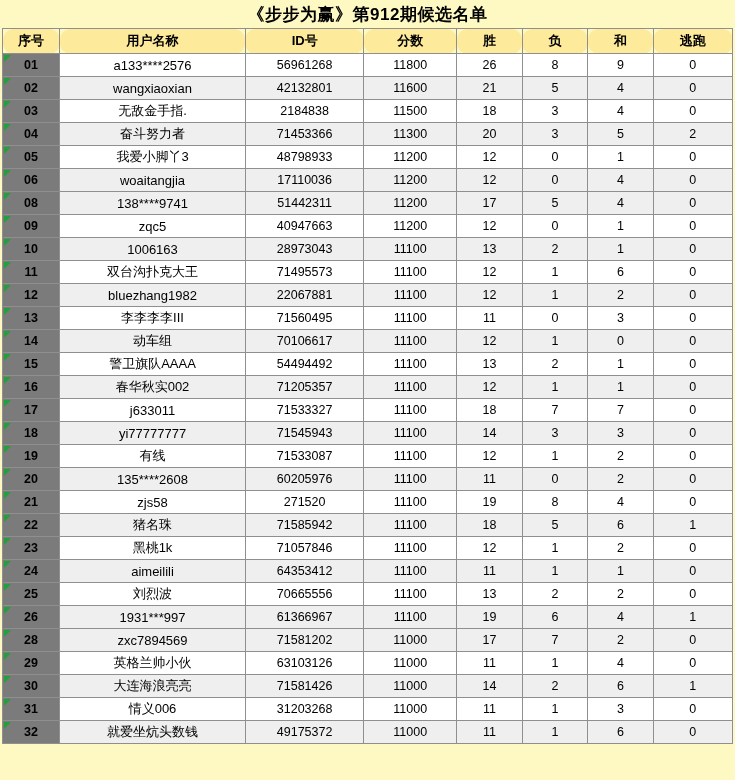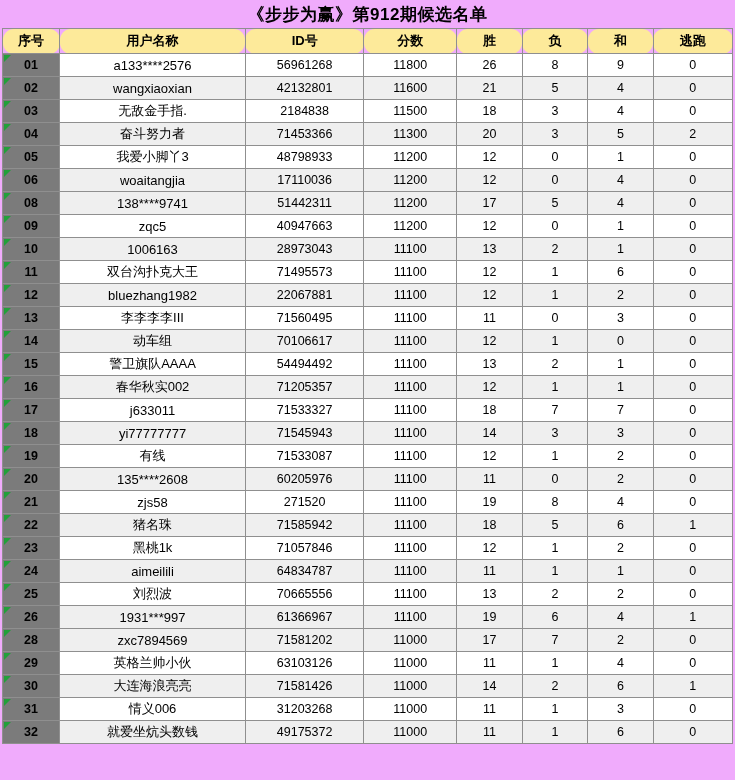--- a/index.html
+++ b/index.html
@@ -10,21 +10,21 @@
   body {
     width: 735px;
     height: 780px;
     font-family: "Liberation Sans", "DejaVu Sans", sans-serif;
     overflow: hidden;
   }
   .sheet {
     width: 735px;
     height: 780px;
     box-sizing: border-box;
-    background: #f0abfc;
+    background: #fef9c3;
     position: relative;
   }
   .title-bar {
     height: 28px;
     display: flex;
     align-items: center;
     justify-content: center;
     font-size: 17px;
     font-weight: bold;
     color: #000000;
@@ -331,21 +331,21 @@
           <td class="num">71057846</td>
           <td class="num">11100</td>
           <td class="num">12</td>
           <td class="num">1</td>
           <td class="num">2</td>
           <td class="num">0</td>
         </tr>
         <tr class="row-alt">
           <td class="idx"><span class="tri"></span><span>24</span></td>
           <td class="name">aimeilili</td>
-          <td class="num">64834787</td>
+          <td class="num">64353412</td>
           <td class="num">11100</td>
           <td class="num">11</td>
           <td class="num">1</td>
           <td class="num">1</td>
           <td class="num">0</td>
         </tr>
         <tr class="row-plain">
           <td class="idx"><span class="tri"></span><span>25</span></td>
           <td class="name">刘烈波</td>
           <td class="num">70665556</td>

